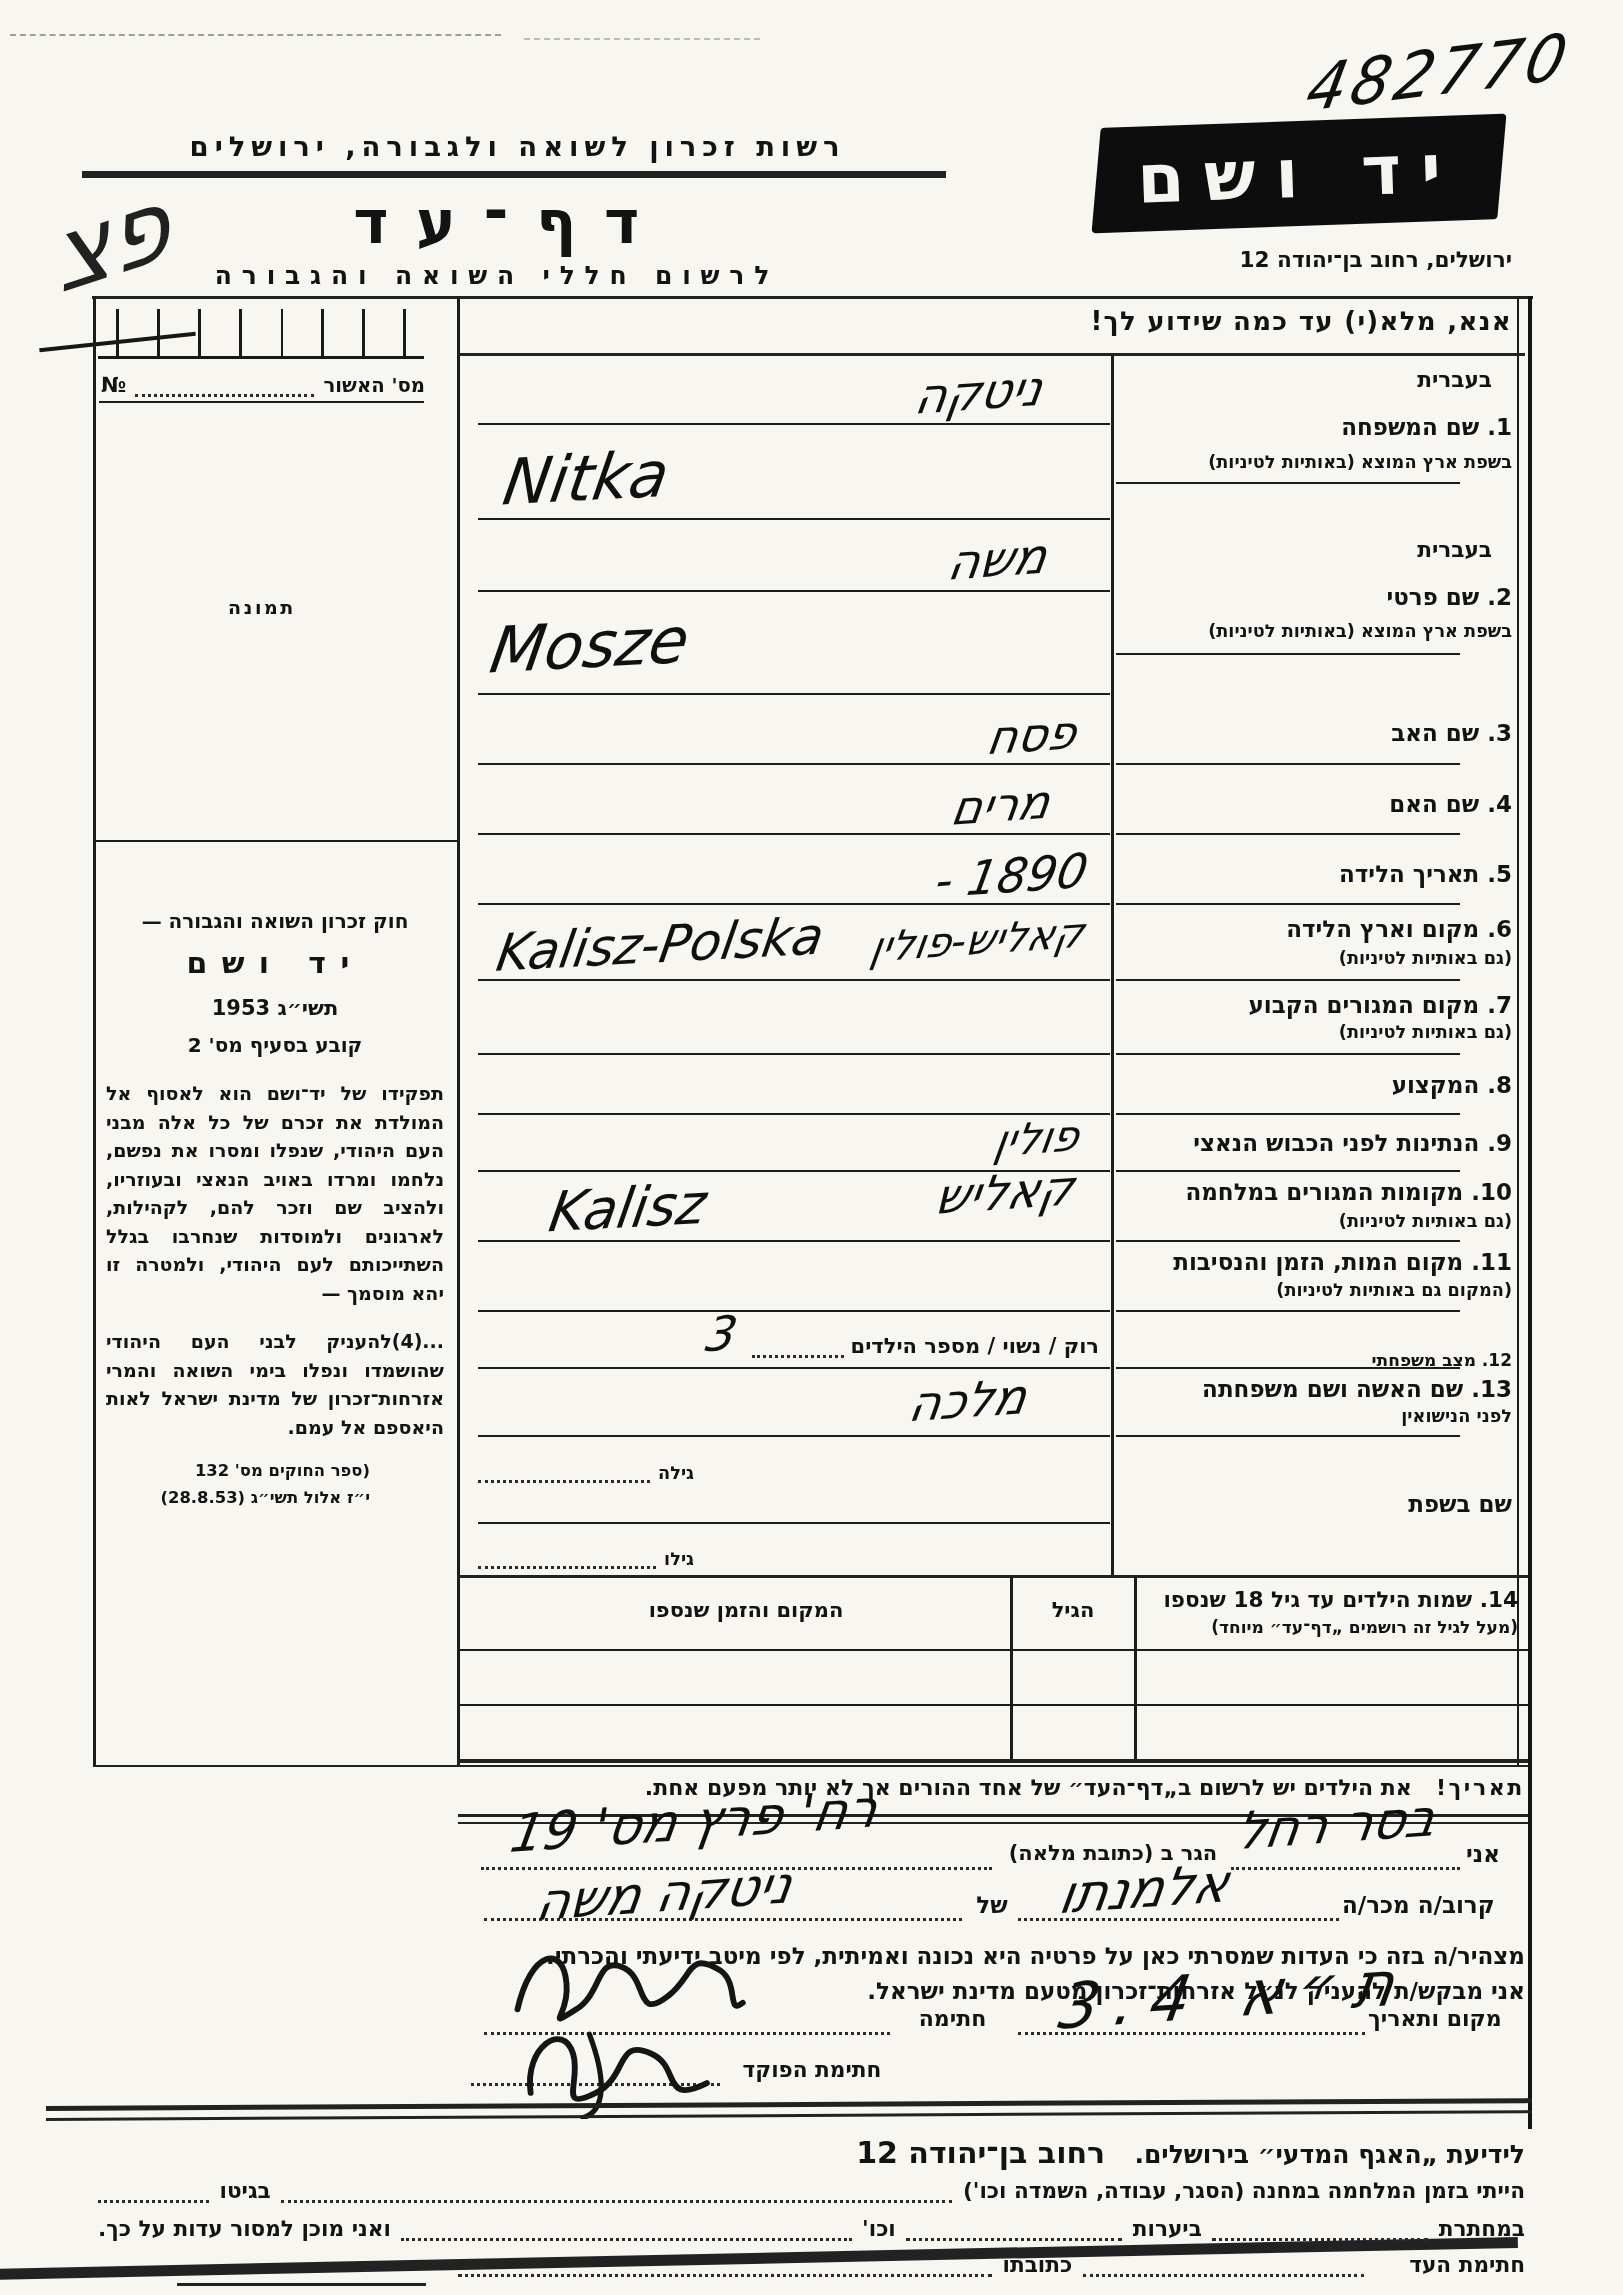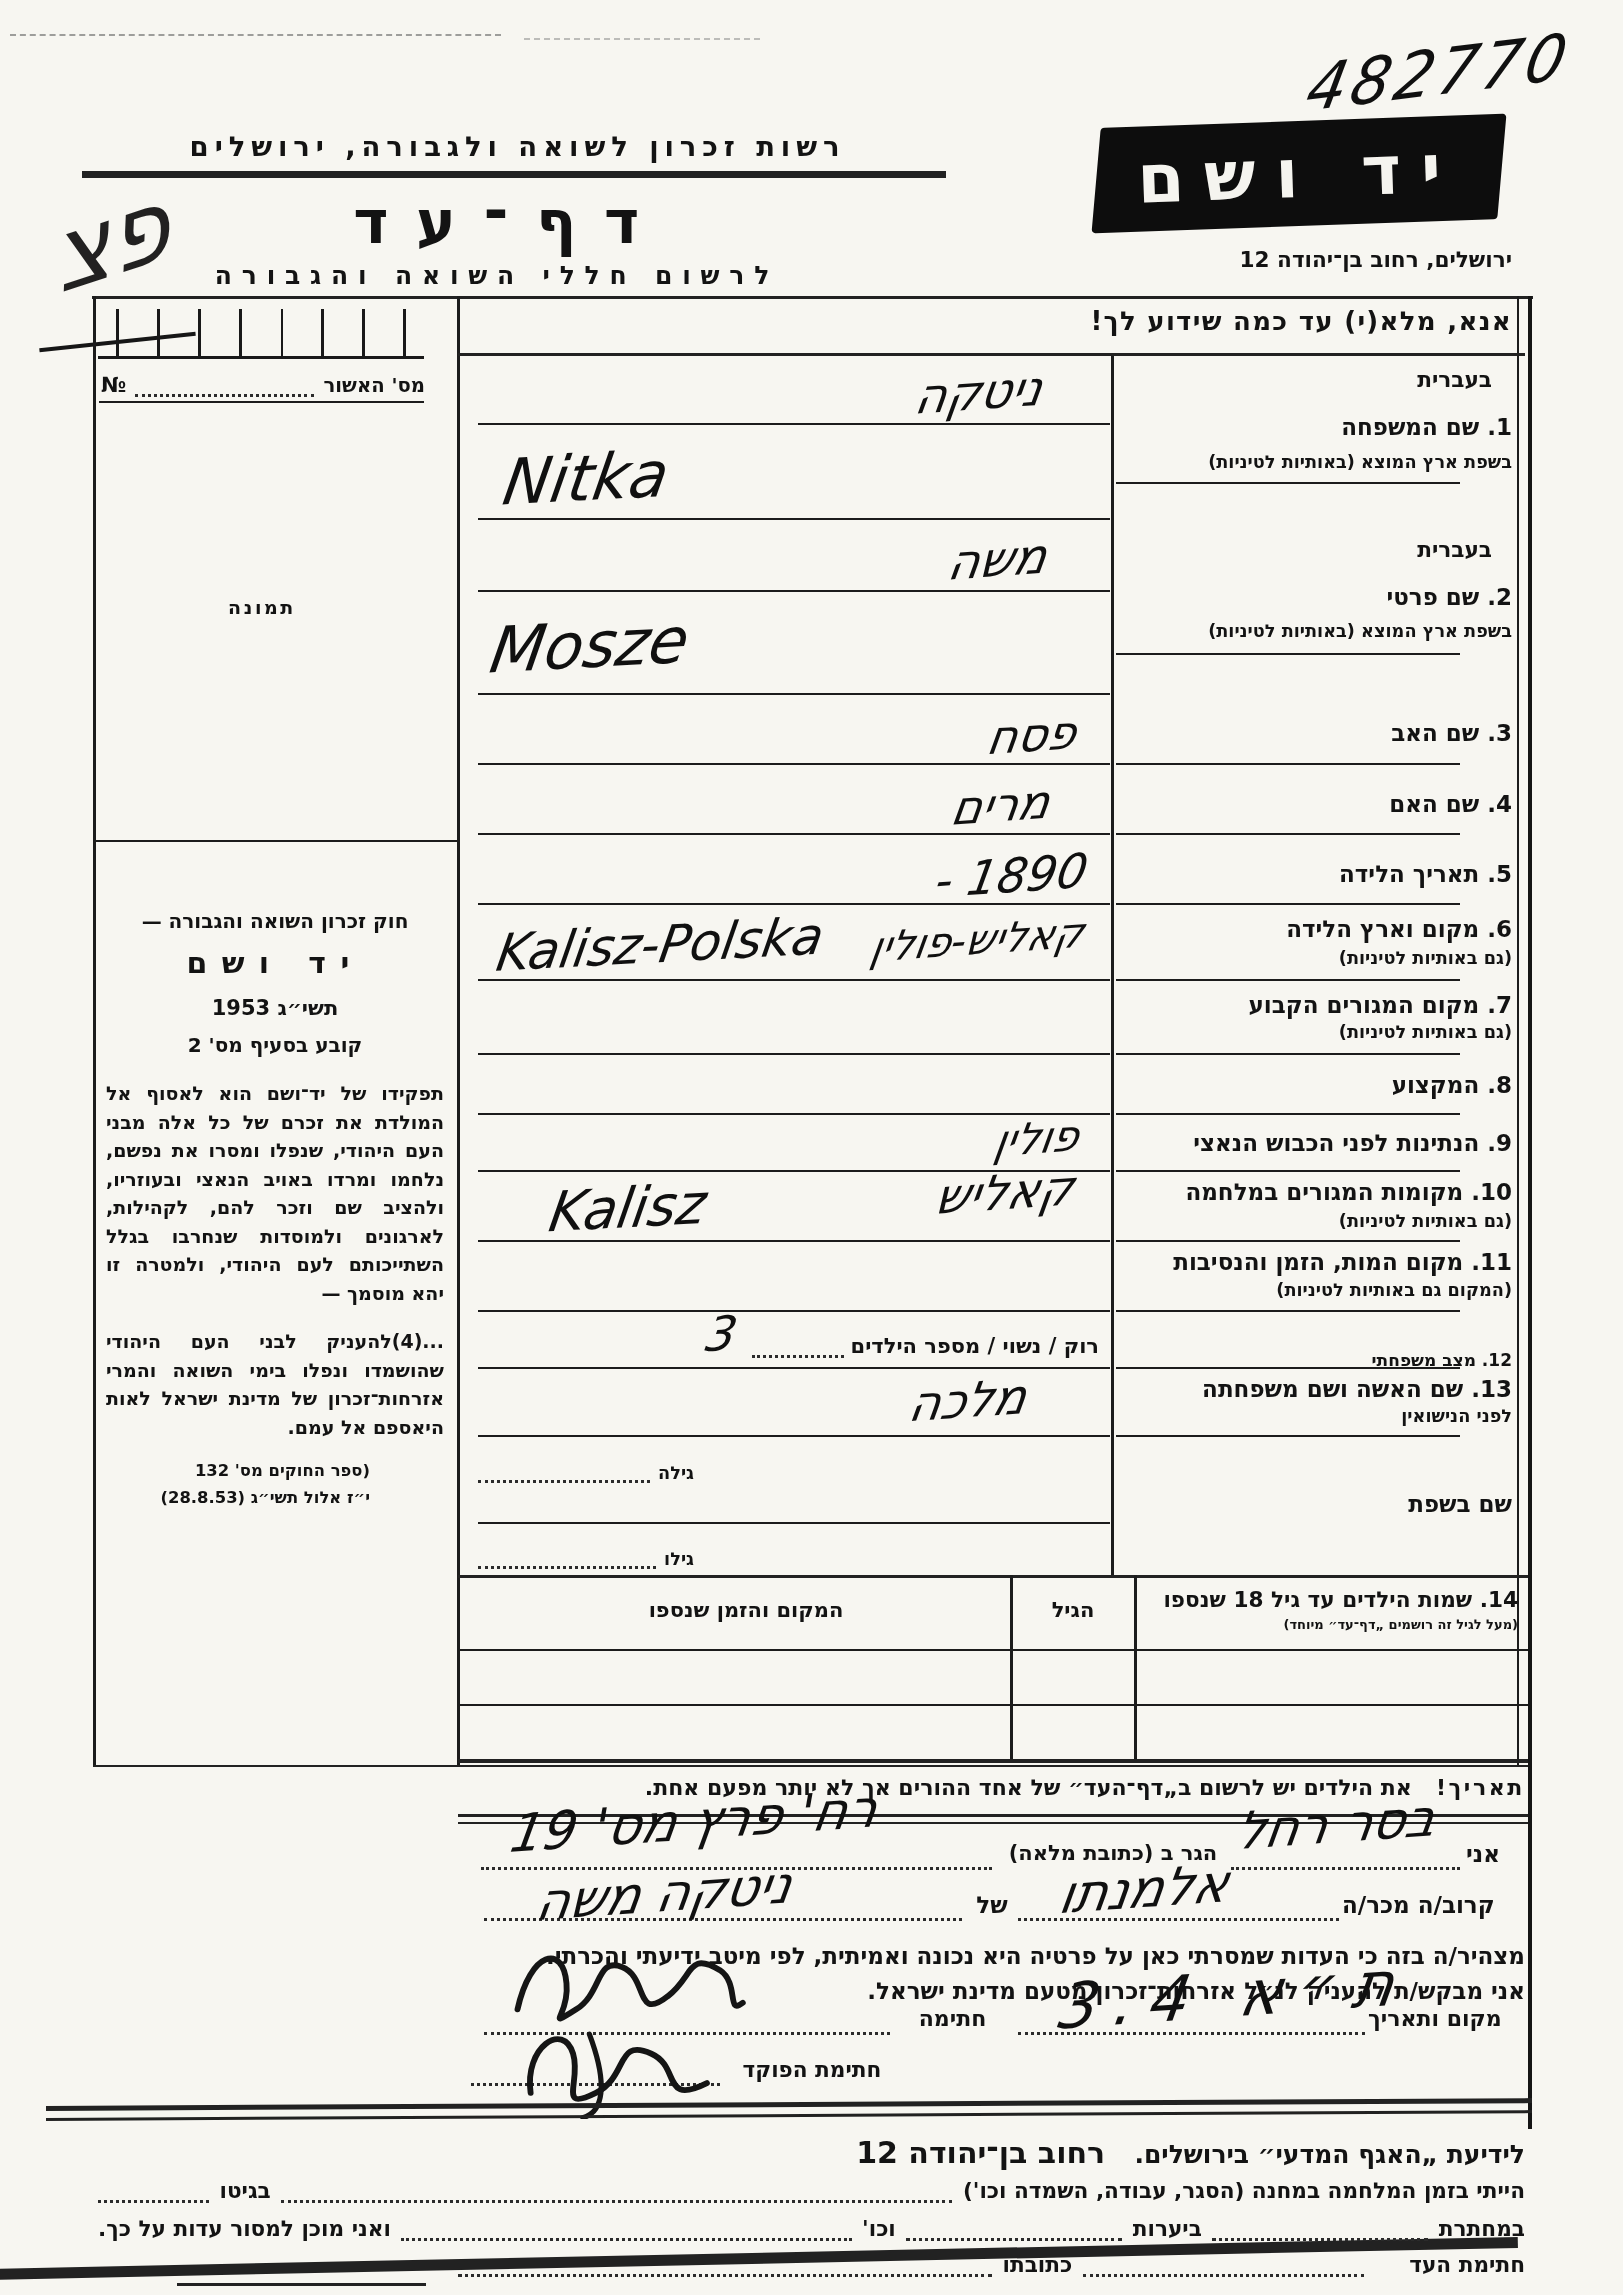--- a/index.html
+++ b/index.html
@@ -173,21 +173,21 @@
   <div class="abs hw hwr" style="left:936px;top:848px;font-size:47px;">1890 -</div>
   <div class="abs hw hwl" style="left:497px;top:915px;font-size:51px;">Kalisz-Polska</div>
   <div class="abs hw hwr" style="left:871px;top:916px;font-size:41px;">קאליש-פולין</div>
   <div class="abs hw hwr" style="left:995px;top:1113px;font-size:43px;">פולין</div>
   <div class="abs hw hwl" style="left:550px;top:1176px;font-size:55px;">Kalisz</div>
   <div class="abs hw hwr" style="left:936px;top:1164px;font-size:48px;">קאליש</div>
   <div class="abs hw hwr" style="left:910px;top:1372px;font-size:48px;">מלכה</div>
 
   <div class="abs noise" style="left:458px;top:1575px;width:1070px;height:3.3px;"></div>
   <div class="abs lbl rt" style="left:1142px;top:1587px;width:376px;font-size:21.6px;">14. שמות הילדים עד גיל 18 שנספו</div>
-  <div class="abs lbl rt" style="left:1142px;top:1617px;width:376px;font-size:13px;">(מעל לגיל זה רושמים „דף־עד״ מיוחד)</div>
+  <div class="abs lbl rt" style="left:1142px;top:1617px;width:376px;font-size:17px;">(מעל לגיל זה רושמים „דף־עד״ מיוחד)</div>
   <div class="abs lbl ctr" style="left:1011px;top:1598px;width:124px;font-size:21px;">הגיל</div>
   <div class="abs lbl ctr" style="left:484px;top:1598px;width:524px;font-size:21px;">המקום והזמן שנספו</div>
   <div class="abs" style="left:1010px;top:1575px;width:2.6px;height:185px;background:#1c1c1c;"></div>
   <div class="abs" style="left:1134px;top:1575px;width:2.6px;height:185px;background:#1c1c1c;"></div>
   <div class="abs thin" style="left:458px;top:1649px;width:1070px;"></div>
   <div class="abs thin" style="left:458px;top:1704px;width:1070px;"></div>
 
   <div class="abs noise" style="left:458px;top:1759px;width:1070px;height:3.9px;"></div>
   <div class="abs noise" style="left:93px;top:1765px;width:1435px;height:2px;"></div>
   <div class="abs rt" style="left:478px;top:1775px;width:1047px;font-size:22px;">

